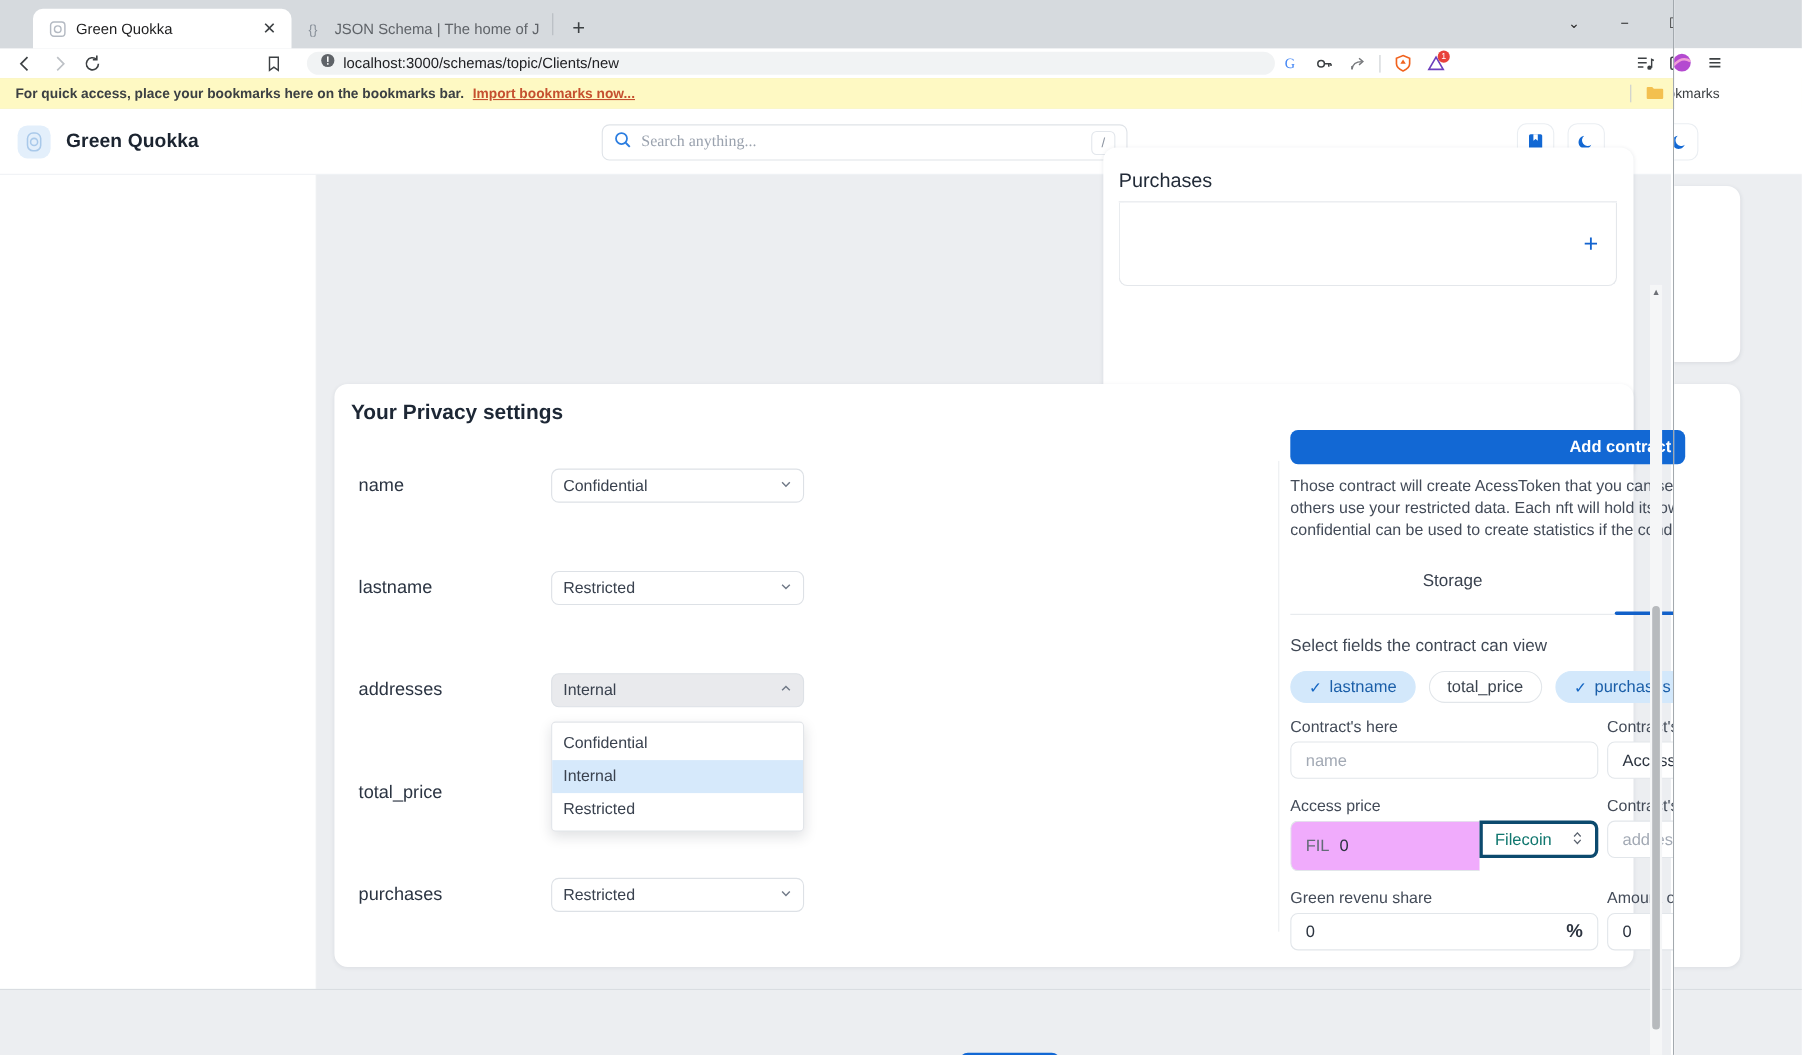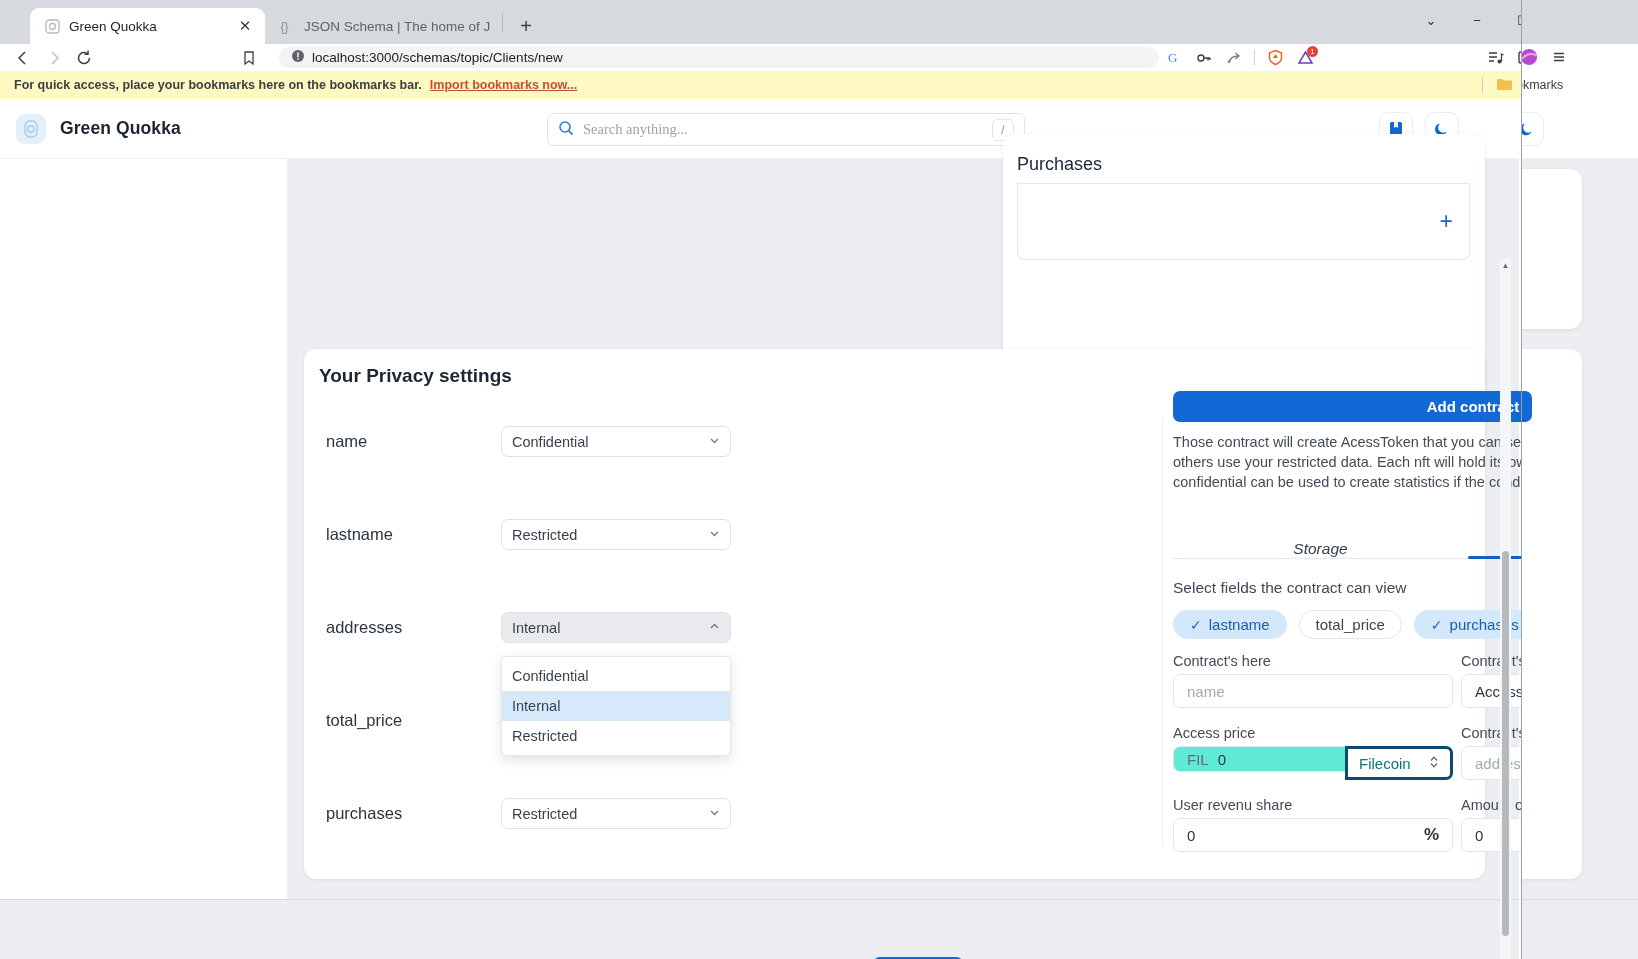--- a/index.html
+++ b/index.html
@@ -207,23 +207,23 @@
   }
   .contract-desc {
     margin-top: 10px; width: 580px; font-size: 14.5px; color: #434b58;
     line-height: 20px;
   }
   .tabs {
     margin-top: 28px; width: 590px; display: flex;
     border-bottom: 1px solid #e6e9ed;
   }
   .tabitem {
-    flex: 1; height: 38px; display: flex; align-items: flex-end;
+    flex: 1; height: 38px; display: flex; align-items: flex-start;
     justify-content: center; gap: 8px;
-    font-size: 15.5px; color: #39414e; position: relative; font-style: italic;
+    font-size: 15.5px; color: #39414e; position: relative;
   }
   .tabitem.active { color: #1160c9; font-weight: 700; }
   .tabitem.active::after {
     content: ""; position: absolute; left: 0; right: 0; bottom: -1px;
     height: 3px; background: #1160c9; border-radius: 2px;
   }
   .tab-badge {
     min-width: 19px; height: 19px; padding: 0 5px; border-radius: 10px;
     background: #ededed; color: #5c6470; font-size: 11.5px;
     display: flex; align-items: center; justify-content: center; font-weight: 400;
@@ -250,23 +250,23 @@
   .flabel { font-size: 14.5px; color: #434b58; padding-bottom: 5px; }
   .fcell { padding-right: 8px; padding-bottom: 17px; }
   .finput {
     width: 100%; height: 34px; border: 1px solid #e2e6ea; border-radius: 7px;
     background: #fff; display: flex; align-items: center; padding: 0 13px;
     font-size: 15px; color: #2c3440;
   }
   .finput.ph { color: #a2a9b4; }
   .finput-split { display: flex; width: 100%; }
   .finput-split .left {
-    flex: 1; height: 26px; border: 1px solid #e2e6ea; border-right: 0;
+    flex: 1; height: 46px; border: 1px solid #e2e6ea; border-right: 0;
     border-radius: 7px 0 0 7px; display: flex; align-items: center;
-    padding: 0 13px; gap: 9px; font-size: 15px; color: #2c3440; background: #5eead4;
+    padding: 0 13px; gap: 9px; font-size: 15px; color: #2c3440; background: #f0abfc;
   }
   .finput-split .left .unit { color: #636b77; }
   .finput-split .right {
     width: 108px; height: 34px; border: 3px solid #0c4a6e;
     border-radius: 0 7px 7px 0; display: flex; align-items: center;
     justify-content: space-between; padding: 0 11px;
     font-size: 15px; color: #0f766e; background: #fff;
   }
   .finput-rel { position: relative; }
   .suffix {
@@ -670,21 +670,21 @@
                   </span>
                 </div>
               </div>
             </div>
             <div class="fcell">
               <div class="flabel">Contract's address</div>
               <div class="finput ph">address</div>
             </div>
 
             <div class="fcell">
-              <div class="flabel">User revenu share</div>
+              <div class="flabel">Green revenu share</div>
               <div class="finput finput-rel">
                 <span>0</span>
                 <span class="suffix">%</span>
               </div>
             </div>
             <div class="fcell">
               <div class="flabel">Amount of minted access token</div>
               <div class="finput">0</div>
             </div>
           </div>

